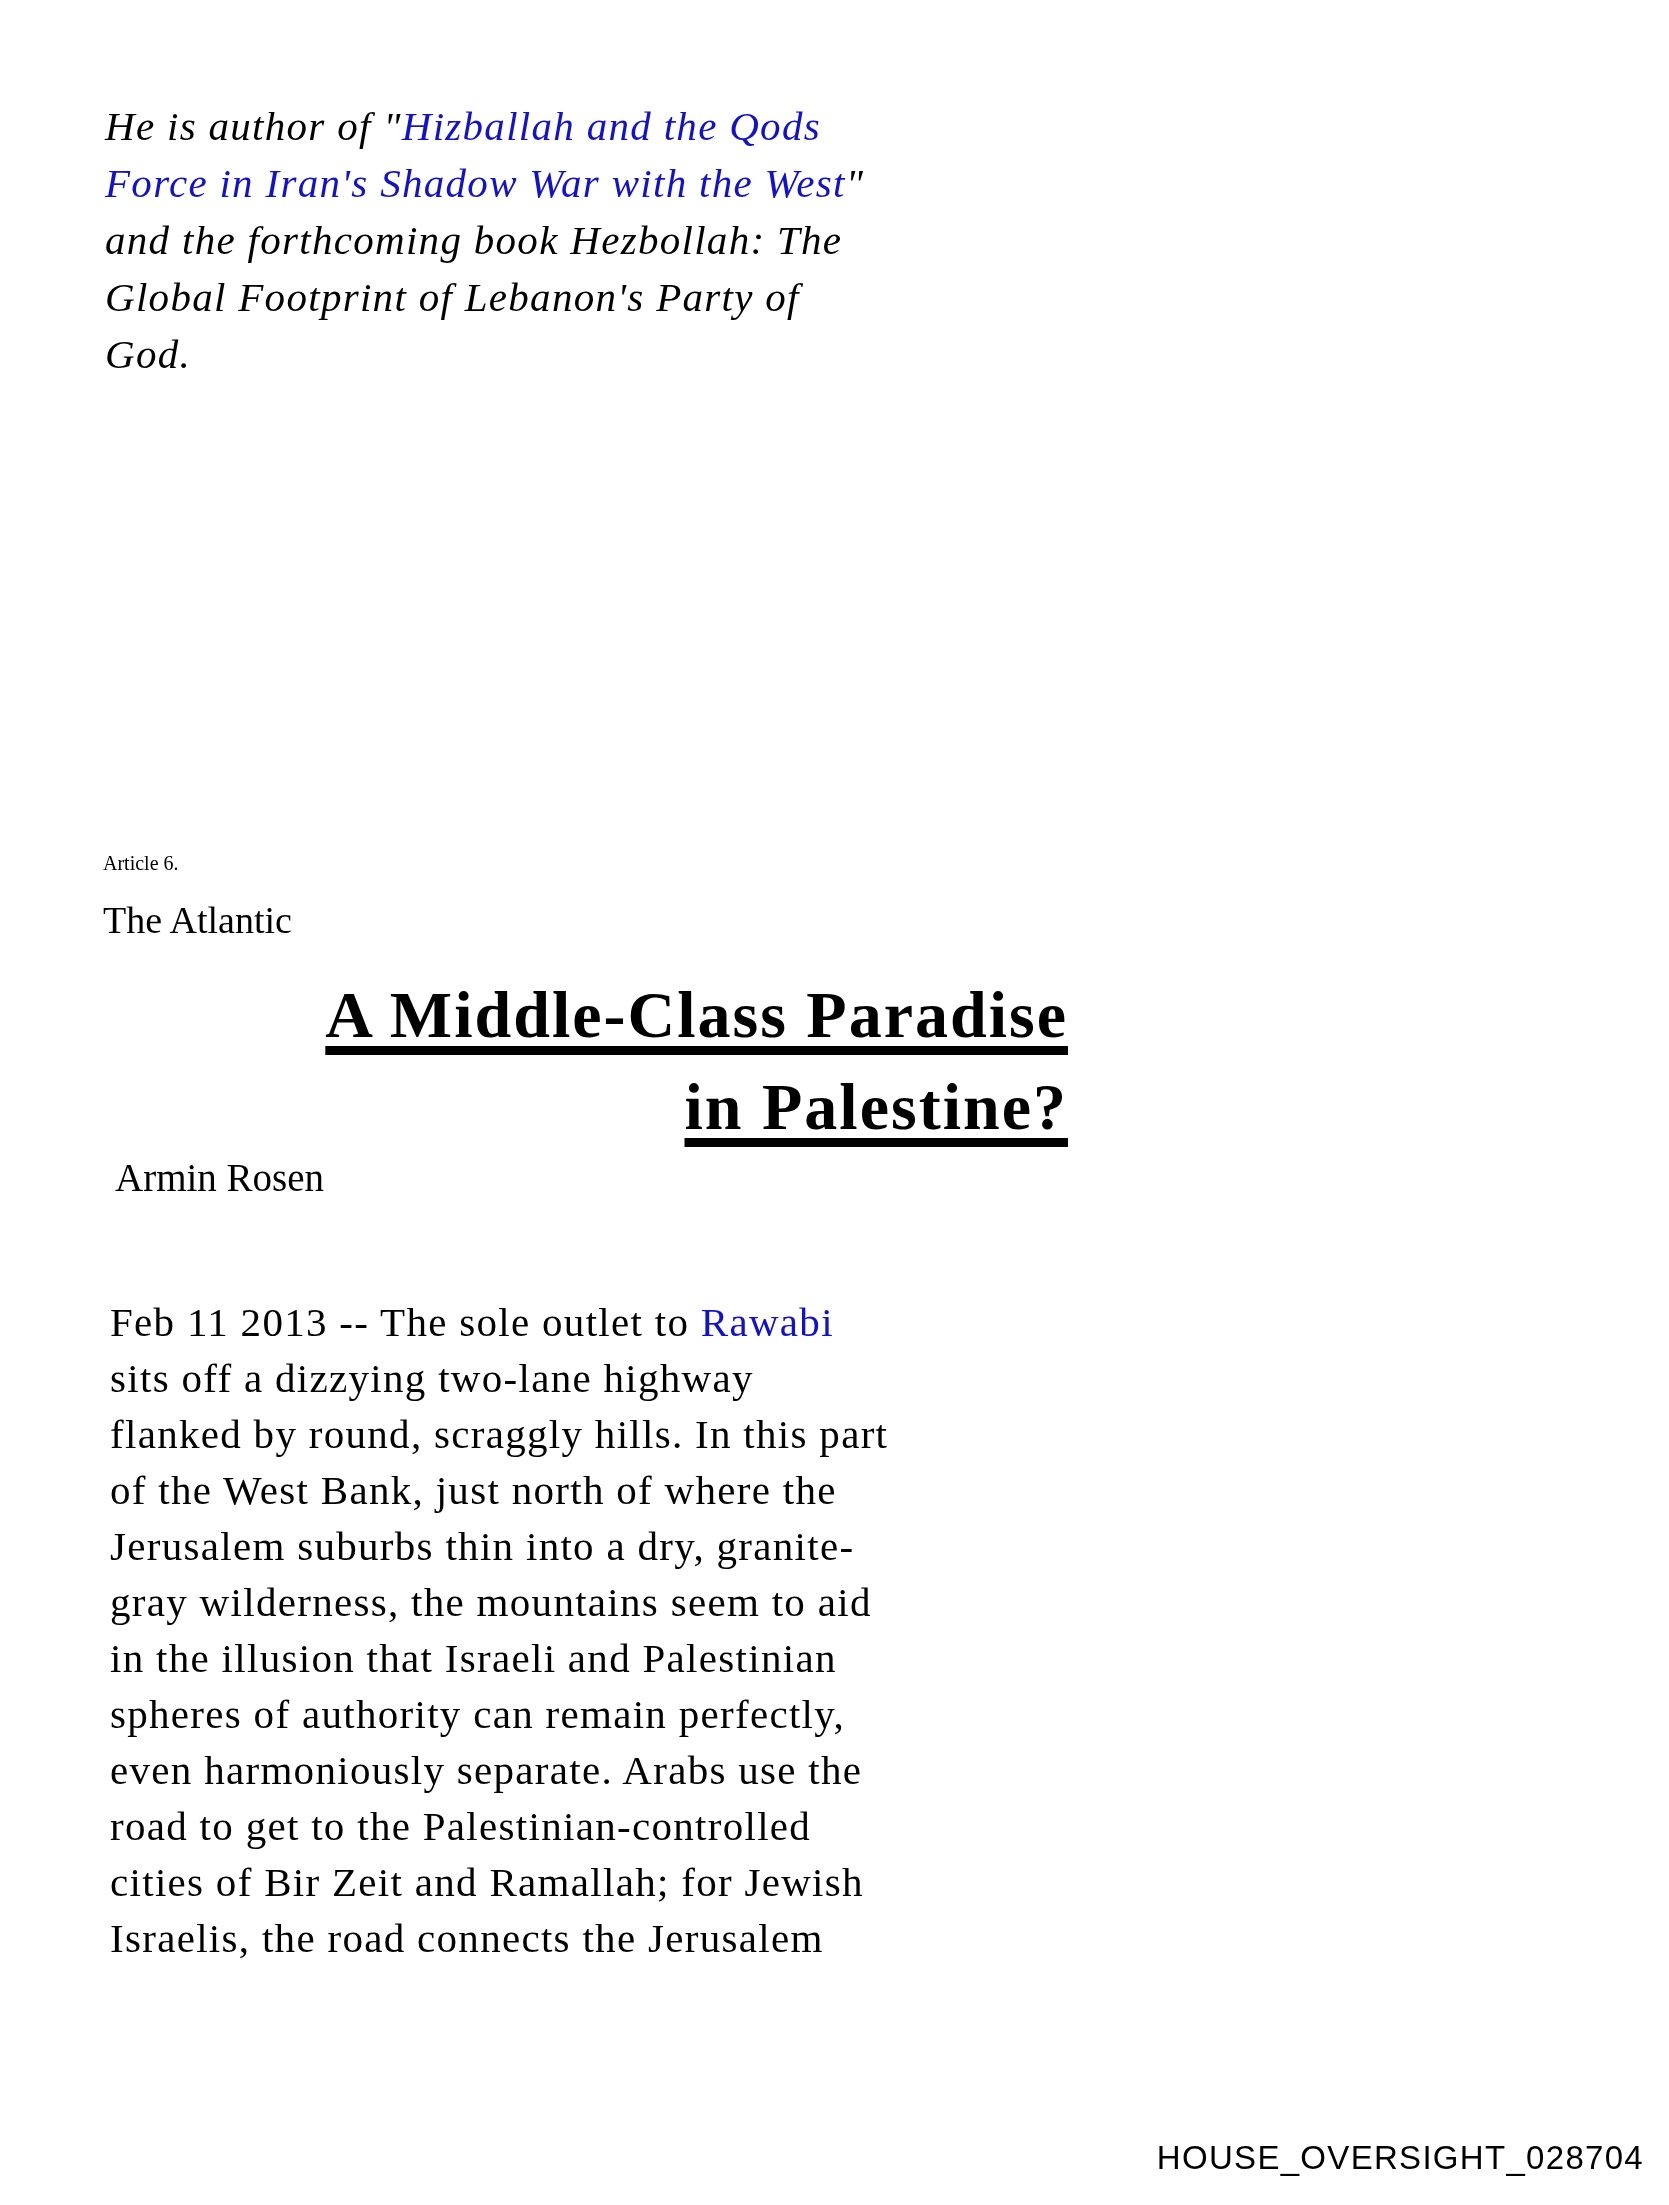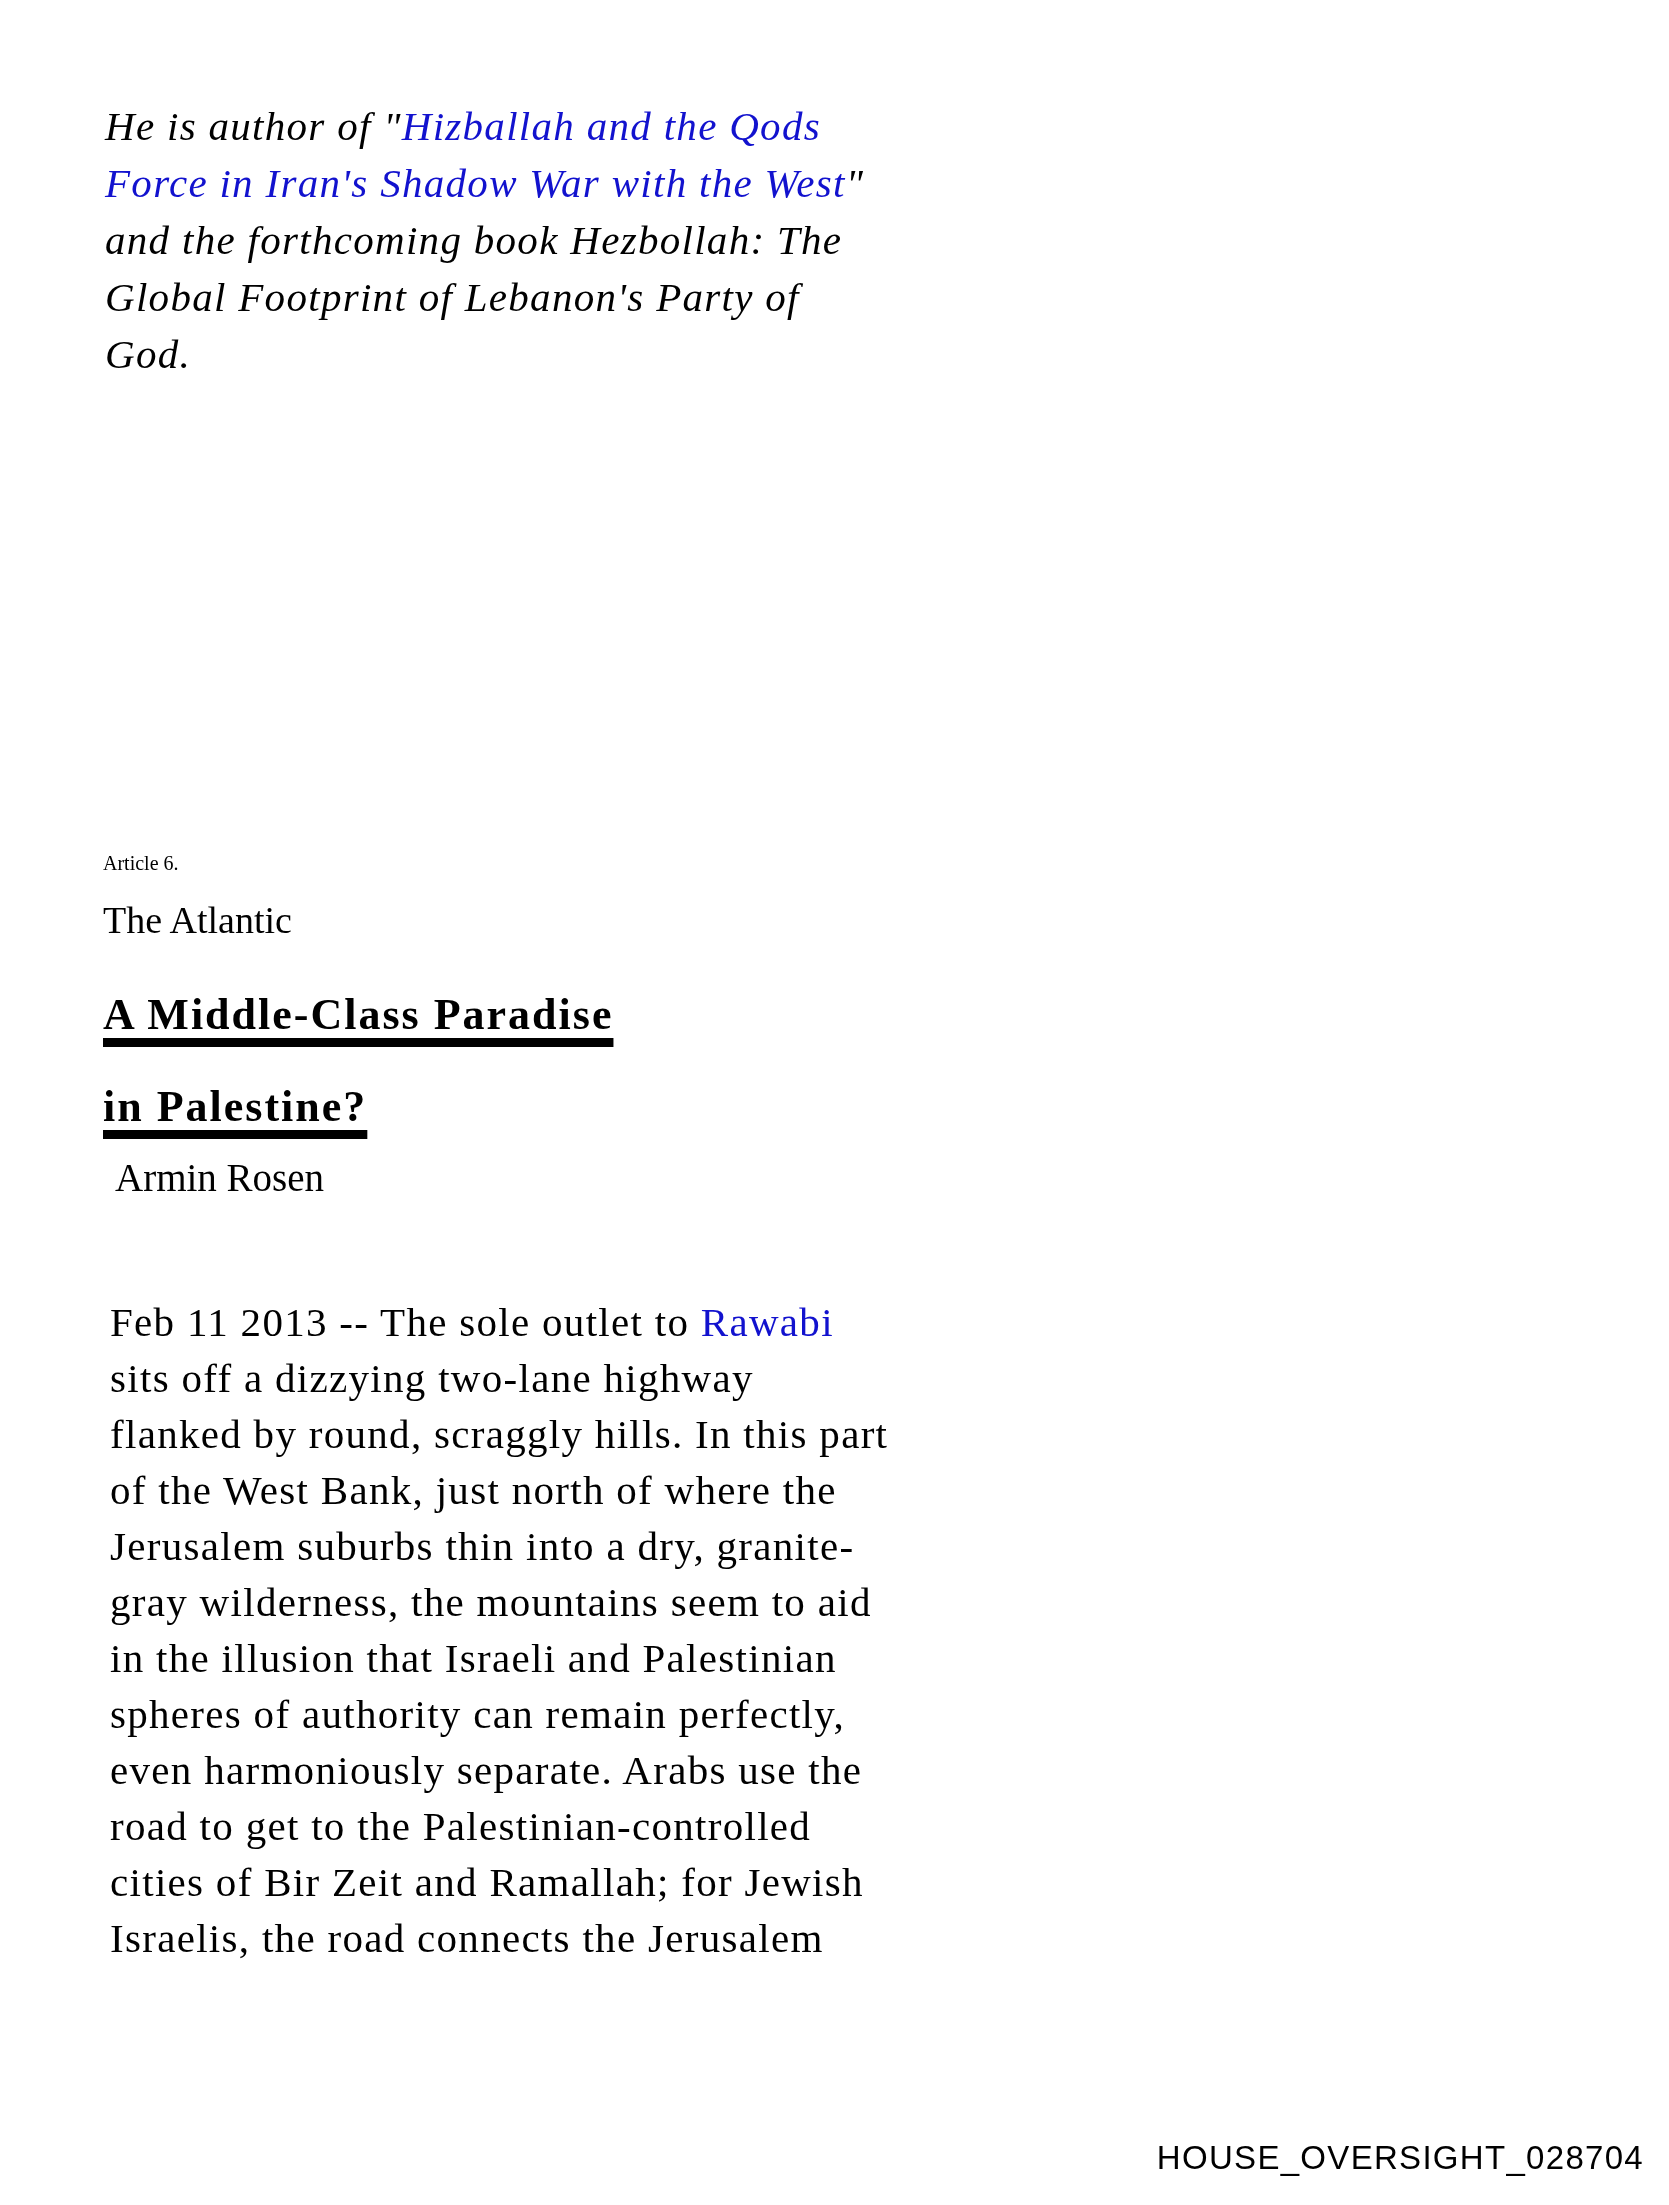--- a/index.html
+++ b/index.html
@@ -36,29 +36,30 @@
     left: 103px; top: 850px;
     font-size: 20px;
     line-height: 26px;
   }
   .source-name {
     left: 103px; top: 897px;
     font-size: 38px;
     line-height: 46px;
   }
   .headline {
-    left: 103px; top: 969px;
+    left: 86px; top: 969px;
     width: 982px;
-    font-size: 44px;
+    font-size: 66px;
     font-weight: bold;
     line-height: 92px;
     letter-spacing: 2px;
     text-decoration: underline;
     text-decoration-thickness: 9.2px;
     text-underline-offset: 9.2px;
+    text-align: right;
   }
   .byline {
     left: 103px; top: 1152px;
     font-size: 39px;
     line-height: 52px;
     margin-left: 12px;
   }
   .body-text {
     left: 110px; top: 1294px;
     width: 982px;

